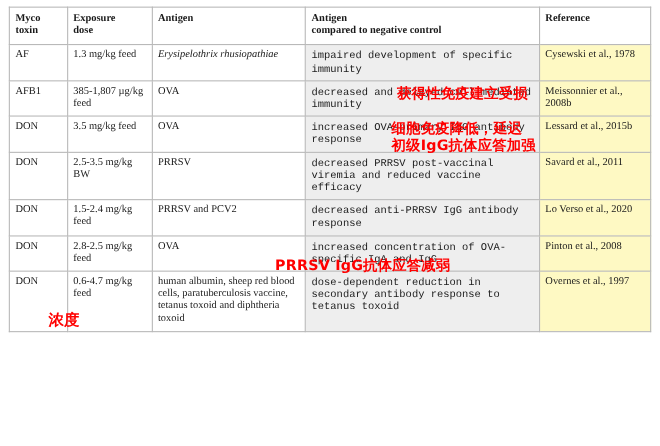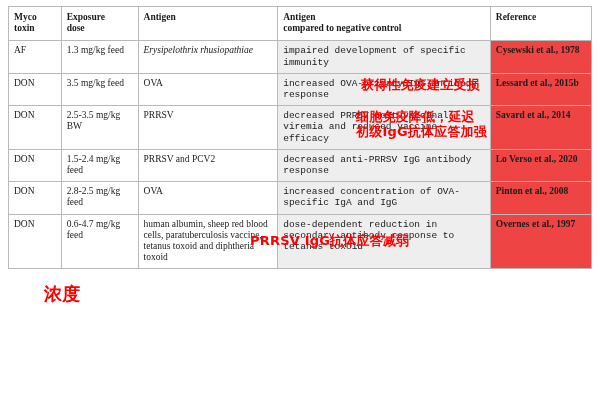--- a/index.html
+++ b/index.html
@@ -47,39 +47,39 @@
   }
   .col-toxin { width: 52px; }
   .col-dose  { width: 76px; }
   .col-antigen { width: 138px; }
   .col-effect { width: 210px; }
   .col-ref { width: 100px; }
 
   .italic { font-style: italic; margin-top: 16px; }
 
   .shade-effect { background: #eeeeee; font-family: Liberation Mono, monospace; }
-  .shade-ref { background: #ef4444; font-weight: bold; }
+  .shade-ref { background: #fef9c3; }
 
   
   .annotation {
     position: absolute;
     font-family: "DejaVu Sans", sans-serif;
     color: #ff0000;
     font-weight: bold;
     white-space: nowrap;
     letter-spacing: 0.2px;
     pointer-events: none;
   }
   #ann-1 { left: 361px; top: 76px;  font-size: 13px; }
   #ann-2 { left: 356px; top: 108px; font-size: 13px; }
   #ann-3 { left: 356px; top: 123px; font-size: 13px; }
   #ann-4 { left: 45px;  top: 200px; font-size: 15px; }
   #ann-5 { left: 250px; top: 232px; font-size: 13px; text-align: right; }
   #ann-6 { left: 44px;  top: 258px; font-size: 14px; }
-  #ann-7 { left: 44px;  top: 282px; font-size: 18px; }
+  #ann-7 { left: 44px;  top: 282px; font-size: 14px; }
 </style>
 </head>
 <body>
 
 <div id="page">
 
   <table class="doc-table">
     <colgroup>
       <col class="col-toxin">
       <col class="col-dose">
@@ -99,32 +99,39 @@
     <tbody id="table-body">
 
     <tr>
           <td>AF</td>
           <td>1.3 mg/kg feed</td>
           <td class="italic">Erysipelothrix rhusiopathiae</td>
           <td class="shade-effect">impaired development of specific immunity</td>
           <td class="shade-ref">Cysewski et al., 1978</td>
         </tr>
         <tr>
+          <td>AFB1</td>
+          <td>385-1,807 µg/kg feed</td>
+          <td>OVA</td>
+          <td class="shade-effect">decreased and delayed cell-mediated immunity</td>
+          <td class="shade-ref">Meissonnier et al., 2008b</td>
+        </tr>
+        <tr>
           <td>DON</td>
           <td>3.5 mg/kg feed</td>
           <td>OVA</td>
           <td class="shade-effect">increased OVA-primary IgG antibody response</td>
           <td class="shade-ref">Lessard et al., 2015b</td>
         </tr>
         <tr>
           <td>DON</td>
           <td>2.5-3.5 mg/kg BW</td>
           <td>PRRSV</td>
           <td class="shade-effect">decreased PRRSV post-vaccinal viremia and reduced vaccine efficacy</td>
-          <td class="shade-ref">Savard et al., 2014</td>
+          <td class="shade-ref">Savard et al., 2011</td>
         </tr>
         <tr>
           <td>DON</td>
           <td>1.5-2.4 mg/kg feed</td>
           <td>PRRSV and PCV2</td>
           <td class="shade-effect">decreased anti-PRRSV IgG antibody response</td>
           <td class="shade-ref">Lo Verso et al., 2020</td>
         </tr>
         <tr>
           <td>DON</td>

